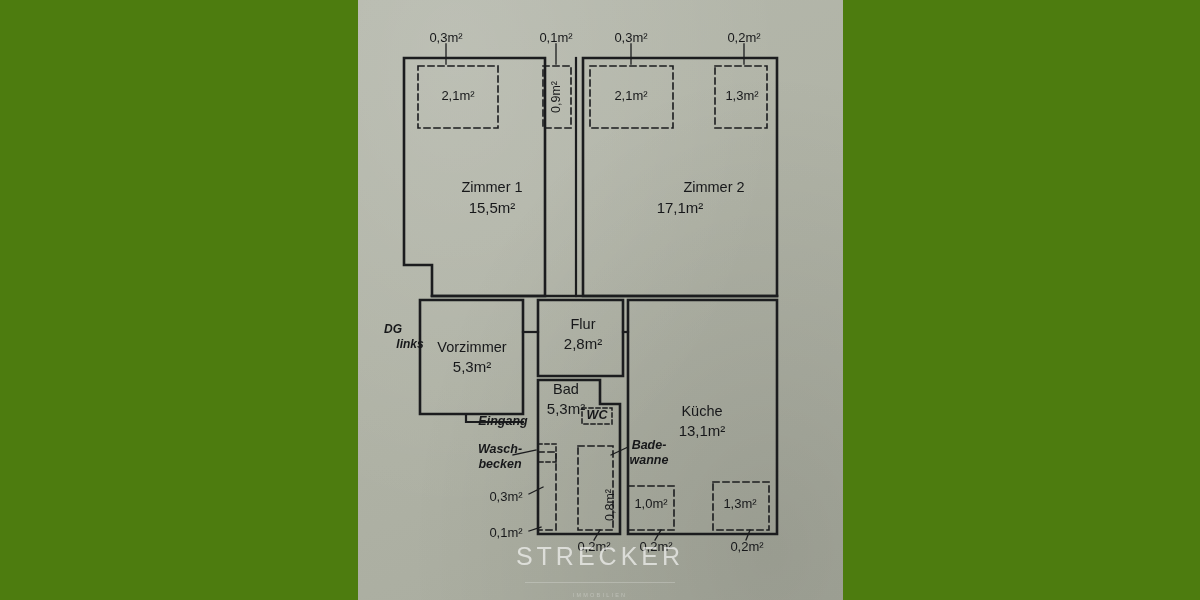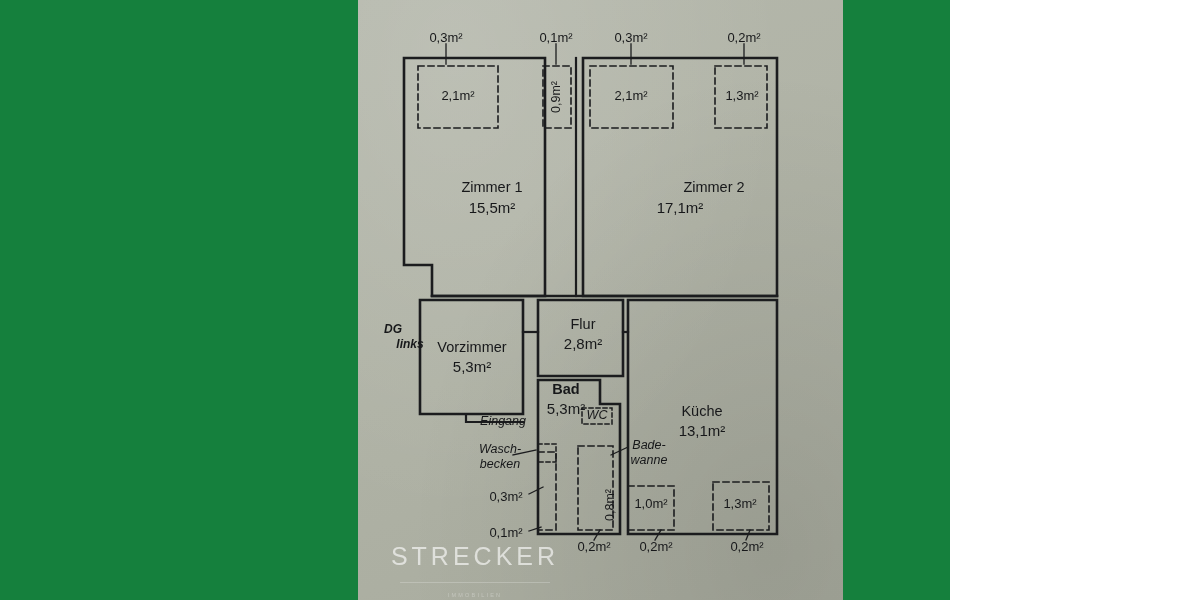--- a/index.html
+++ b/index.html
@@ -6,23 +6,23 @@
     margin: 0;
     padding: 0;
     background: #ffffff;
     width: 1200px;
     height: 600px;
     overflow: hidden;
     font-family: "Liberation Sans", sans-serif;
   }
   #stage {
     position: relative;
-    width: 950px;
+    width: 1200px;
     height: 600px;
-    background: #15803d;
+    background: #4d7c0f;
   }
   
   #photo {
     position: absolute;
     left: 358px;
     top: 0px;
     width: 485px;
     height: 600px;
     background: linear-gradient(160deg, #b4b7ab 0%, #b0b3a6 45%, #a9ac9f 100%);
     overflow: hidden;
@@ -49,21 +49,21 @@
     white-space: nowrap;
     line-height: 1.08;
     text-align: center;
     transform: translate(-50%, -50%);
   }
   .room-name { font-size: 14.5px; }
   .room-area { font-size: 15px; }
   .dim       { font-size: 13px; }
   .dim-sm    { font-size: 12.5px; }
   .note      { font-size: 12px; font-style: italic; font-weight: bold; }
-  .note-b    { font-size: 12.5px; font-style: italic; font-weight: normal; }
+  .note-b    { font-size: 12.5px; font-style: italic; font-weight: bold; }
   .vert      { transform: translate(-50%,-50%) rotate(-90deg); }
 
   
   #watermark {
     position: absolute;
     left: 0; right: 0;
     bottom: 2px;
     text-align: center;
     pointer-events: none;
   }
@@ -180,21 +180,21 @@
 
   <div class="lbl room-name" style="left:680px; top:188px;margin-left:34px;">Zimmer 2</div>
   <div class="lbl room-area" style="left:680px; top:208px;">17,1m²</div>
 
   <div class="lbl room-name" style="left:472px; top:348px;">Vorzimmer</div>
   <div class="lbl room-area" style="left:472px; top:367px;">5,3m²</div>
 
   <div class="lbl room-name" style="left:583px; top:325px;text-align:right;">Flur</div>
   <div class="lbl room-area" style="left:583px; top:344px;">2,8m²</div>
 
-  <div class="lbl room-name" style="left:566px; top:390px;font-weight:bold;">Bad</div>
+  <div class="lbl room-name" style="left:566px; top:390px;">Bad</div>
   <div class="lbl room-area" style="left:566px; top:409px;">5,3m²</div>
 
   <div class="lbl room-name" style="left:702px; top:412px;">Küche</div>
   <div class="lbl room-area" style="left:702px; top:431px;">13,1m²</div>
 
   <div class="lbl note" style="left:393px; top:329px;">DG</div>
   <div class="lbl note" style="left:410px; top:344px;">links</div>
 
   <div class="lbl note-b" style="left:503px; top:422px;">Eingang</div>
 

